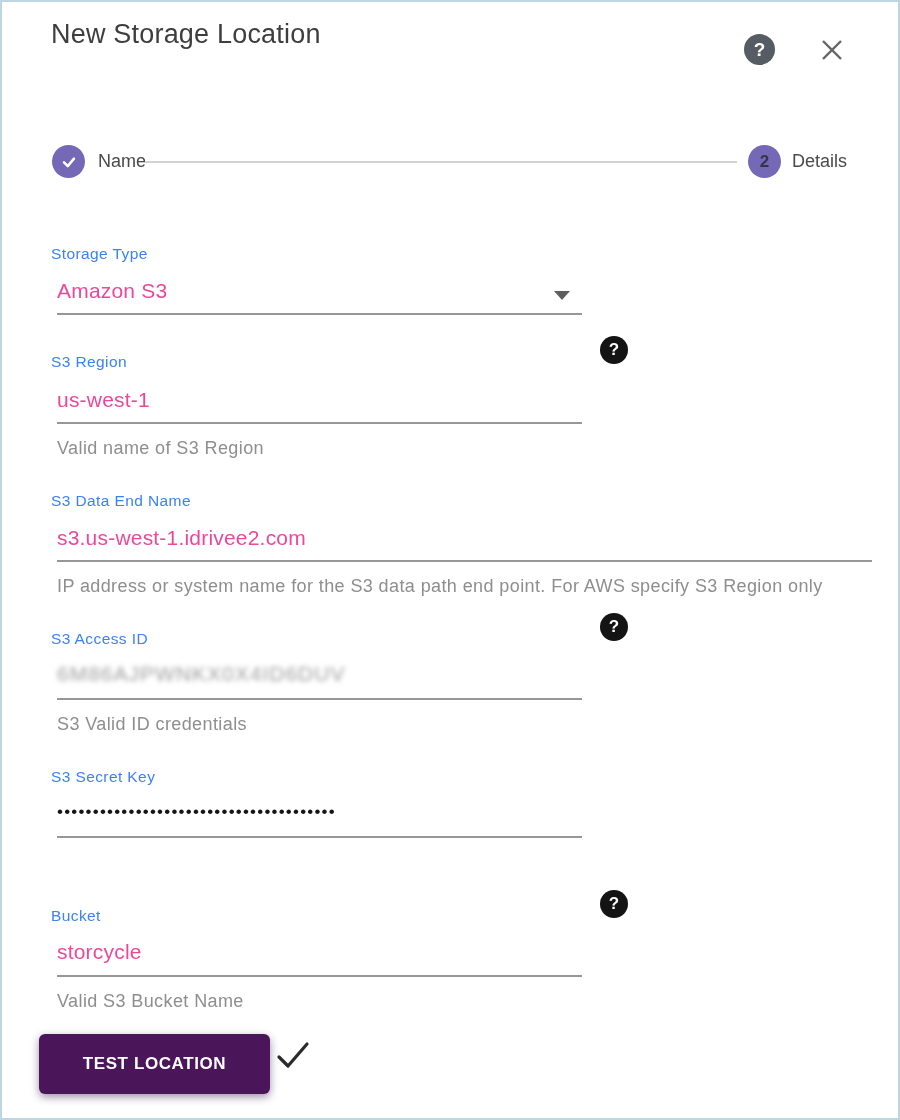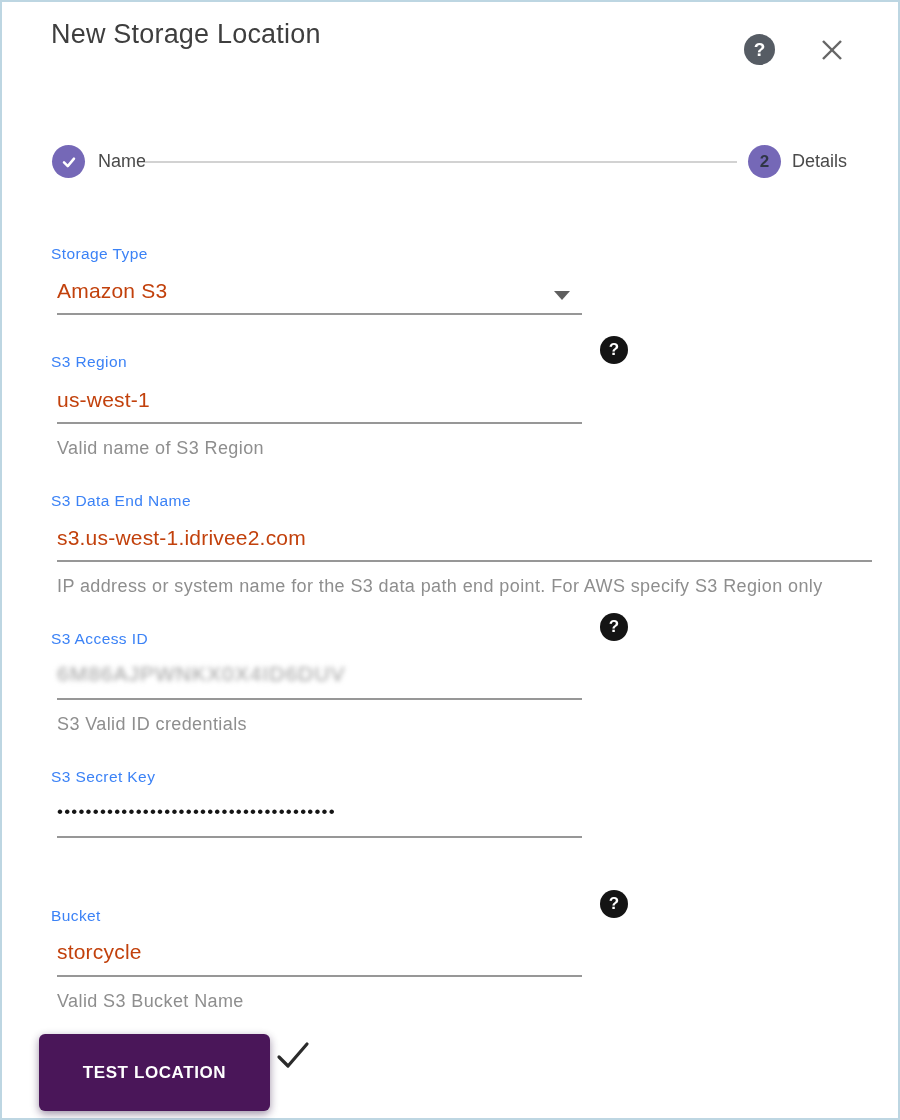--- a/index.html
+++ b/index.html
@@ -39,21 +39,21 @@
   .step-label { position:absolute; font-size:18px; color:#4a4a4a; }
   .step-label.name { left:96px; top:149px; }
   .step-label.details { left:790px; top:149px; }
   .step-line {
     position:absolute; left:143px; top:159px; width:592px; height:0;
     border-top:2px solid #d2d2d2;
   }
 
   
   .f-label { position:absolute; left:49px; font-size:15.5px; color:#3b82f6; letter-spacing:0.4px; }
-  .f-value { position:absolute; left:55px; font-size:21px; color:#c2410c; letter-spacing:0.2px; cursor:text; }
+  .f-value { position:absolute; left:55px; font-size:21px; color:#ec4899; letter-spacing:0.2px; cursor:text; }
   .f-line  { position:absolute; left:55px; height:0; border-top:2px solid #979797; }
   .f-helper{ position:absolute; left:55px; font-size:18px; color:#8e8e8e; letter-spacing:0.4px; }
   .w-std { width:525px; }
   .w-wide{ width:815px; }
 
   .help-badge {
     position:absolute; left:598px; width:28px; height:28px; border-radius:50%;
     background:#141414; color:#ffffff; font-size:17px; font-weight:bold;
     text-align:center; line-height:28px; cursor:pointer;
   }
@@ -62,21 +62,21 @@
     position:absolute; left:552px; top:289px; width:0; height:0;
     border-left:8px solid transparent; border-right:8px solid transparent;
     border-top:9px solid #5f5f5f; cursor:pointer;
   }
 
   .redacted { color:#9d9d9d; filter:blur(2.6px); letter-spacing:1px; }
   .masked   { font-size:17px; color:#151515; letter-spacing:1.2px; }
 
   
   .test-btn {
-    position:absolute; left:37px; top:1032px; width:231px; height:77px;
+    position:absolute; left:37px; top:1032px; width:231px; height:60px;
     background:#4a1659; border:none; border-radius:6px; cursor:pointer;
     color:#ffffff; font-family:"Liberation Sans",sans-serif;
     font-size:17px; font-weight:bold; letter-spacing:0.6px;
     box-shadow:0 3px 8px rgba(40,10,60,0.45);
   }
   .valid-check { position:absolute; left:273px; top:1037px; width:36px; height:34px; }
 </style>
 </head>
 <body>
 

